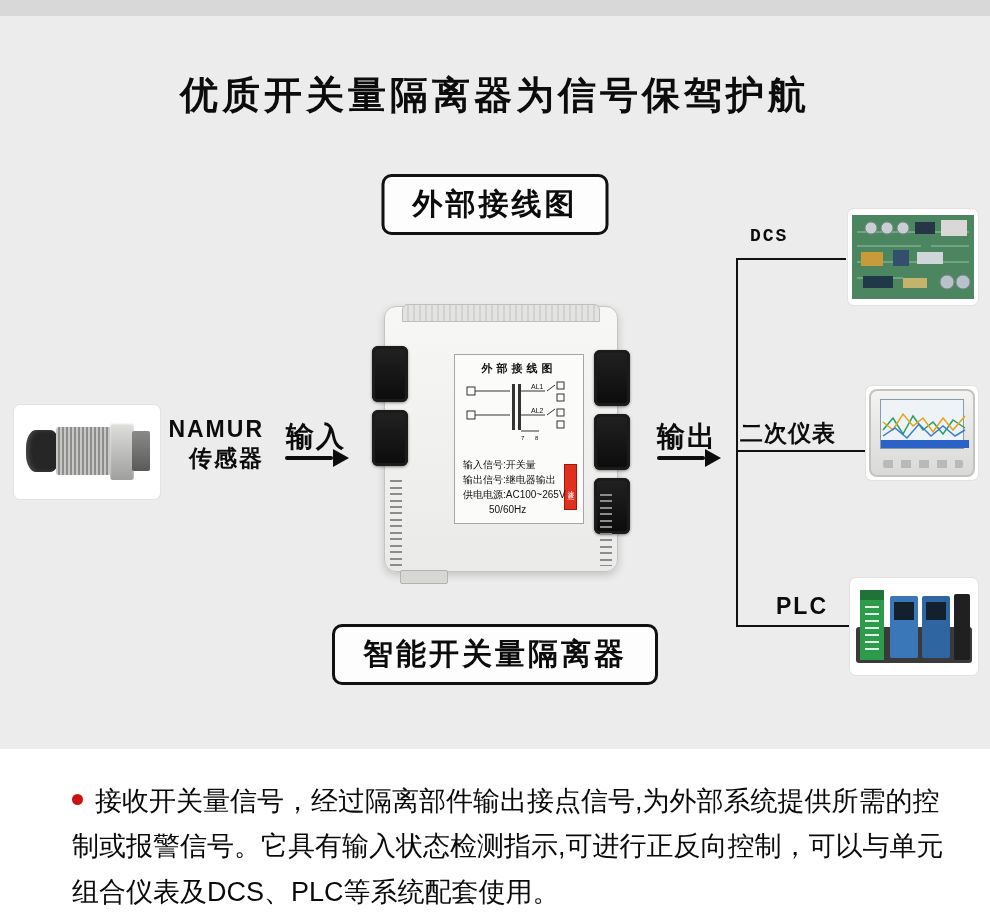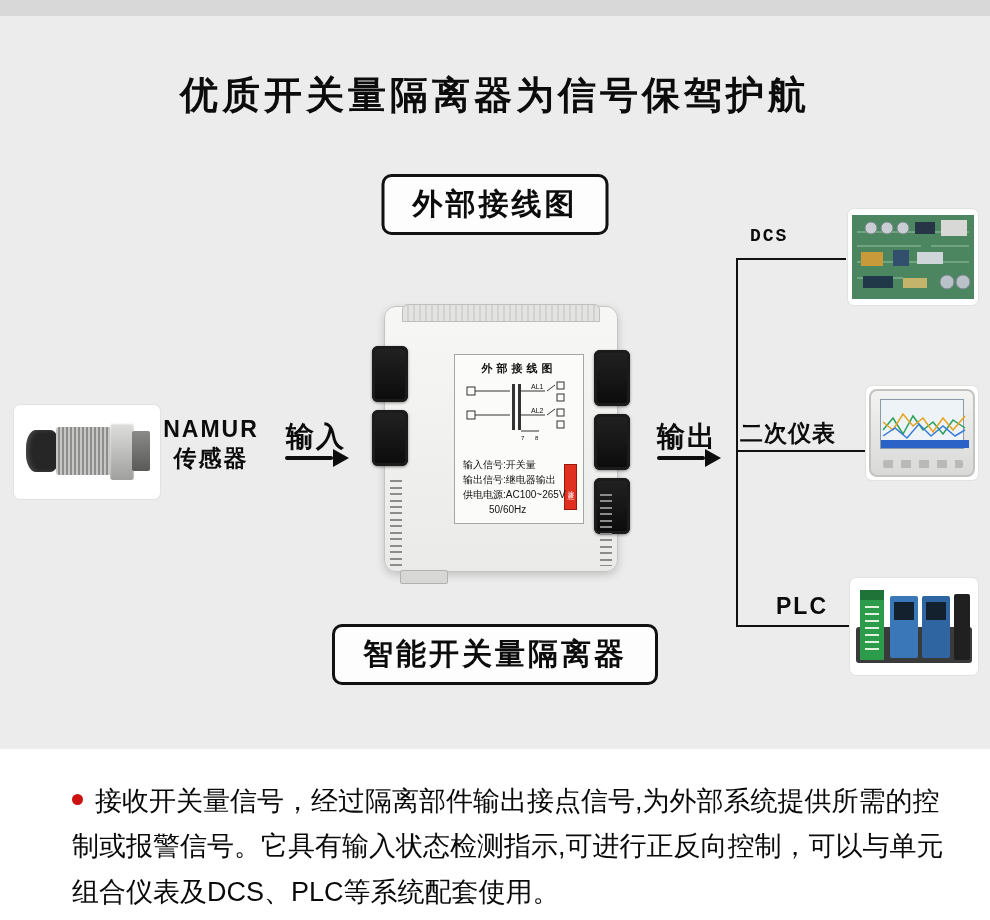--- a/index.html
+++ b/index.html
@@ -21,21 +21,21 @@
   
   .sensor-photo { left:14px; top:389px; width:146px; height:94px; }
   .sensor-face { position:absolute; left:12px; top:25px; width:34px; height:42px; background:#262626; border-radius:10px/18px; box-shadow:inset 3px 0 4px rgba(255,255,255,.15); }
   .sensor-thread { position:absolute; left:42px; top:22px; width:56px; height:48px;
                    background:repeating-linear-gradient(90deg,#c7c7c5 0 2px,#8d8d8b 2px 4px); border-radius:3px; }
   .sensor-nut { position:absolute; left:96px; top:17px; width:24px; height:58px;
                 background:linear-gradient(#e0e0de,#9f9f9d); border-radius:3px; box-shadow:inset 0 2px 2px #fff; }
   .sensor-conn { position:absolute; left:118px; top:26px; width:18px; height:40px; background:linear-gradient(#8a8a88,#5a5a58); border-radius:2px; }
 
   
-  .sensor-label { position:absolute; left:158px; top:399px; width:106px; text-align:center;
+  .sensor-label { position:absolute; left:158px; top:399px; width:106px; text-align:right;
                   font-weight:700; font-size:23px; line-height:1.25; letter-spacing:2px; }
   .io-label { position:absolute; font-size:28px; font-weight:700; letter-spacing:2px; }
   .io-label.in { left:286px; top:402px; }
   .io-label.out { left:657px; top:402px; }
 
   .arrow { position:absolute; width:64px; height:18px; }
   .arrow.in { left:285px; top:433px; }
   .arrow.out { left:657px; top:433px; }
   .arrow .shaft { position:absolute; left:0; top:7px; width:48px; height:4px; background:#0d0d0d; border-radius:2px; }
   .arrow .head { position:absolute; right:0; top:0; width:0; height:0;

